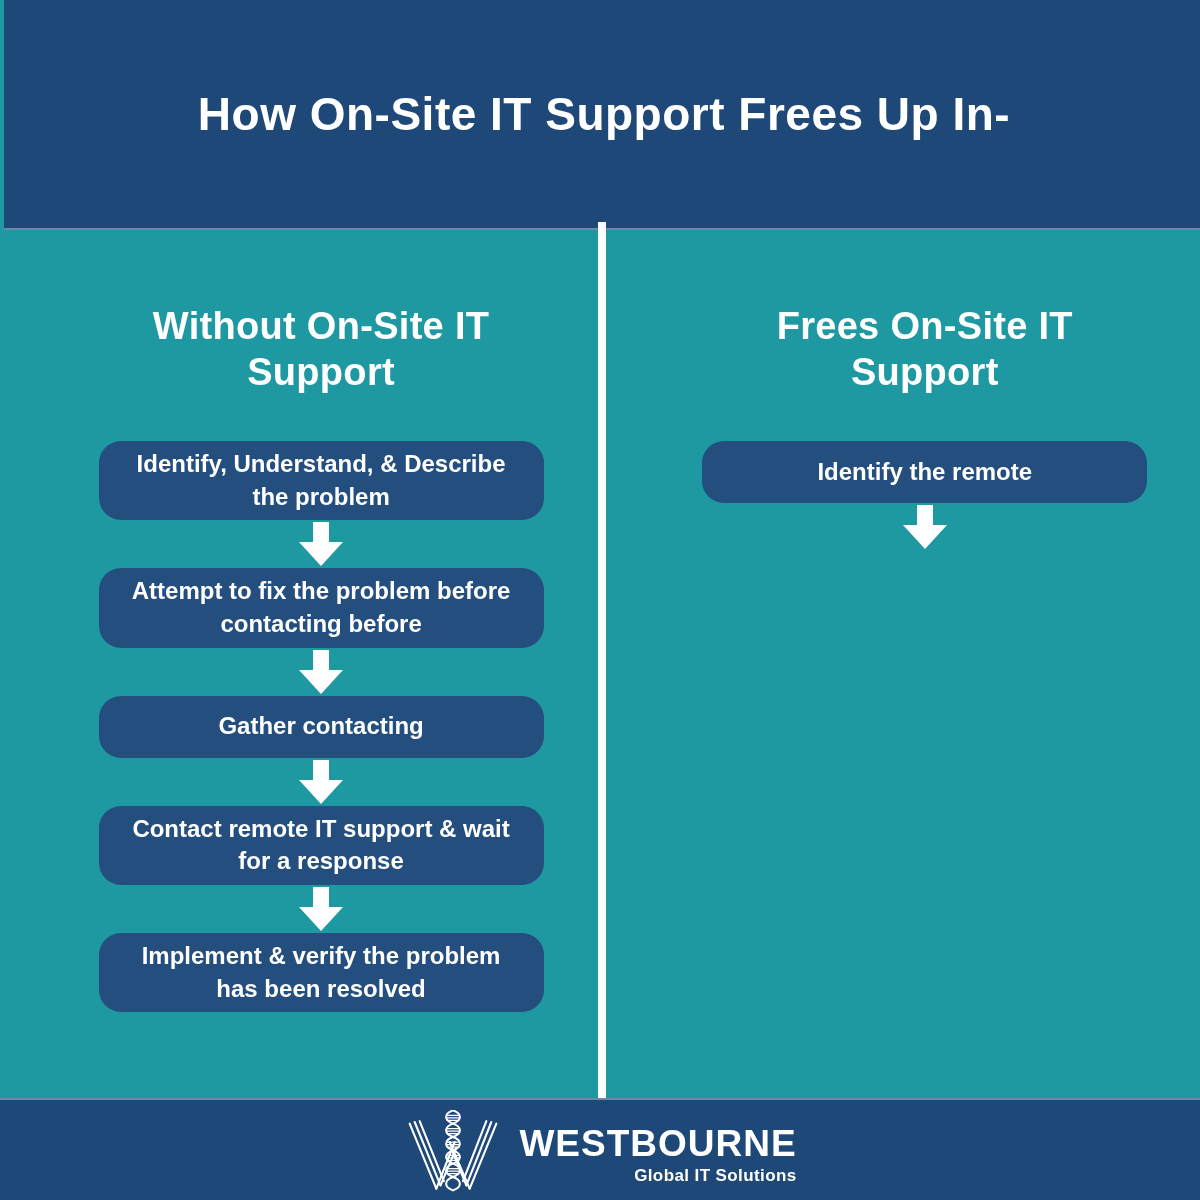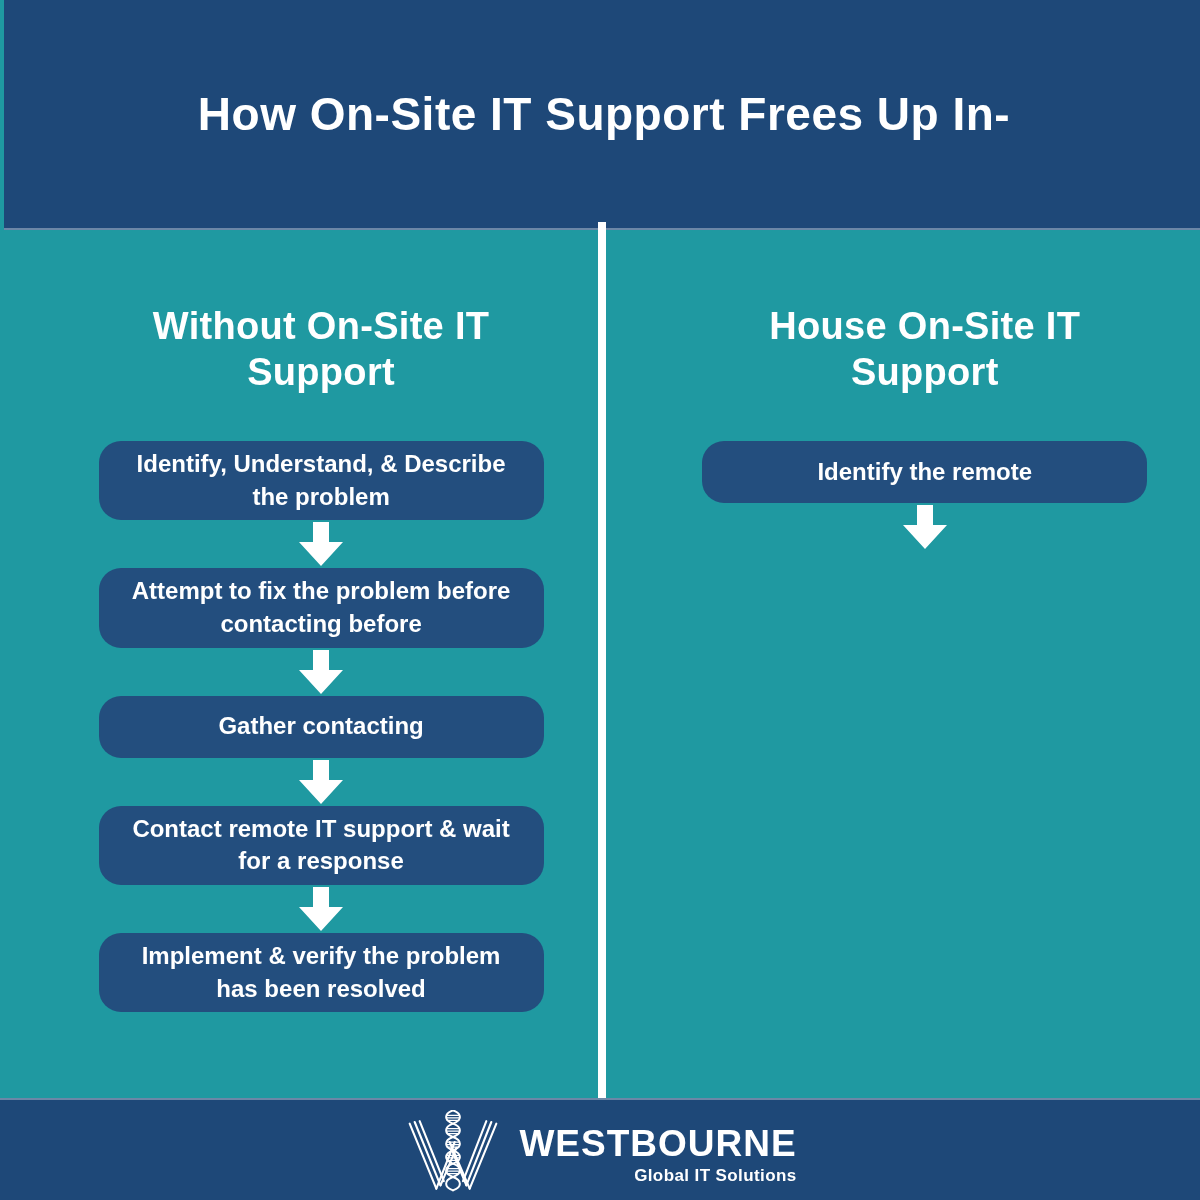--- a/index.html
+++ b/index.html
@@ -136,21 +136,21 @@
             </svg>
         </div>
         <div class="step-box">Implement &amp; verify the problem has been resolved</div>
       </div>
     </div>
 
     <div class="divider"></div>
 
     <div class="col col-right">
       <div class="col-heading">
-        <span>House On-Site IT</span>
+        <span>Frees On-Site IT</span>
         <span>Support</span>
       </div>
       <div class="steps">
         <div class="step-box">Identify the remote</div>
         <div class="arrow">
           <svg width="44" height="44" viewBox="0 0 44 44">
               <polygon points="14,0 30,0 30,20 44,20 22,44 0,20 14,20" fill="#FFFFFF"></polygon>
             </svg>
         </div>
       </div>

